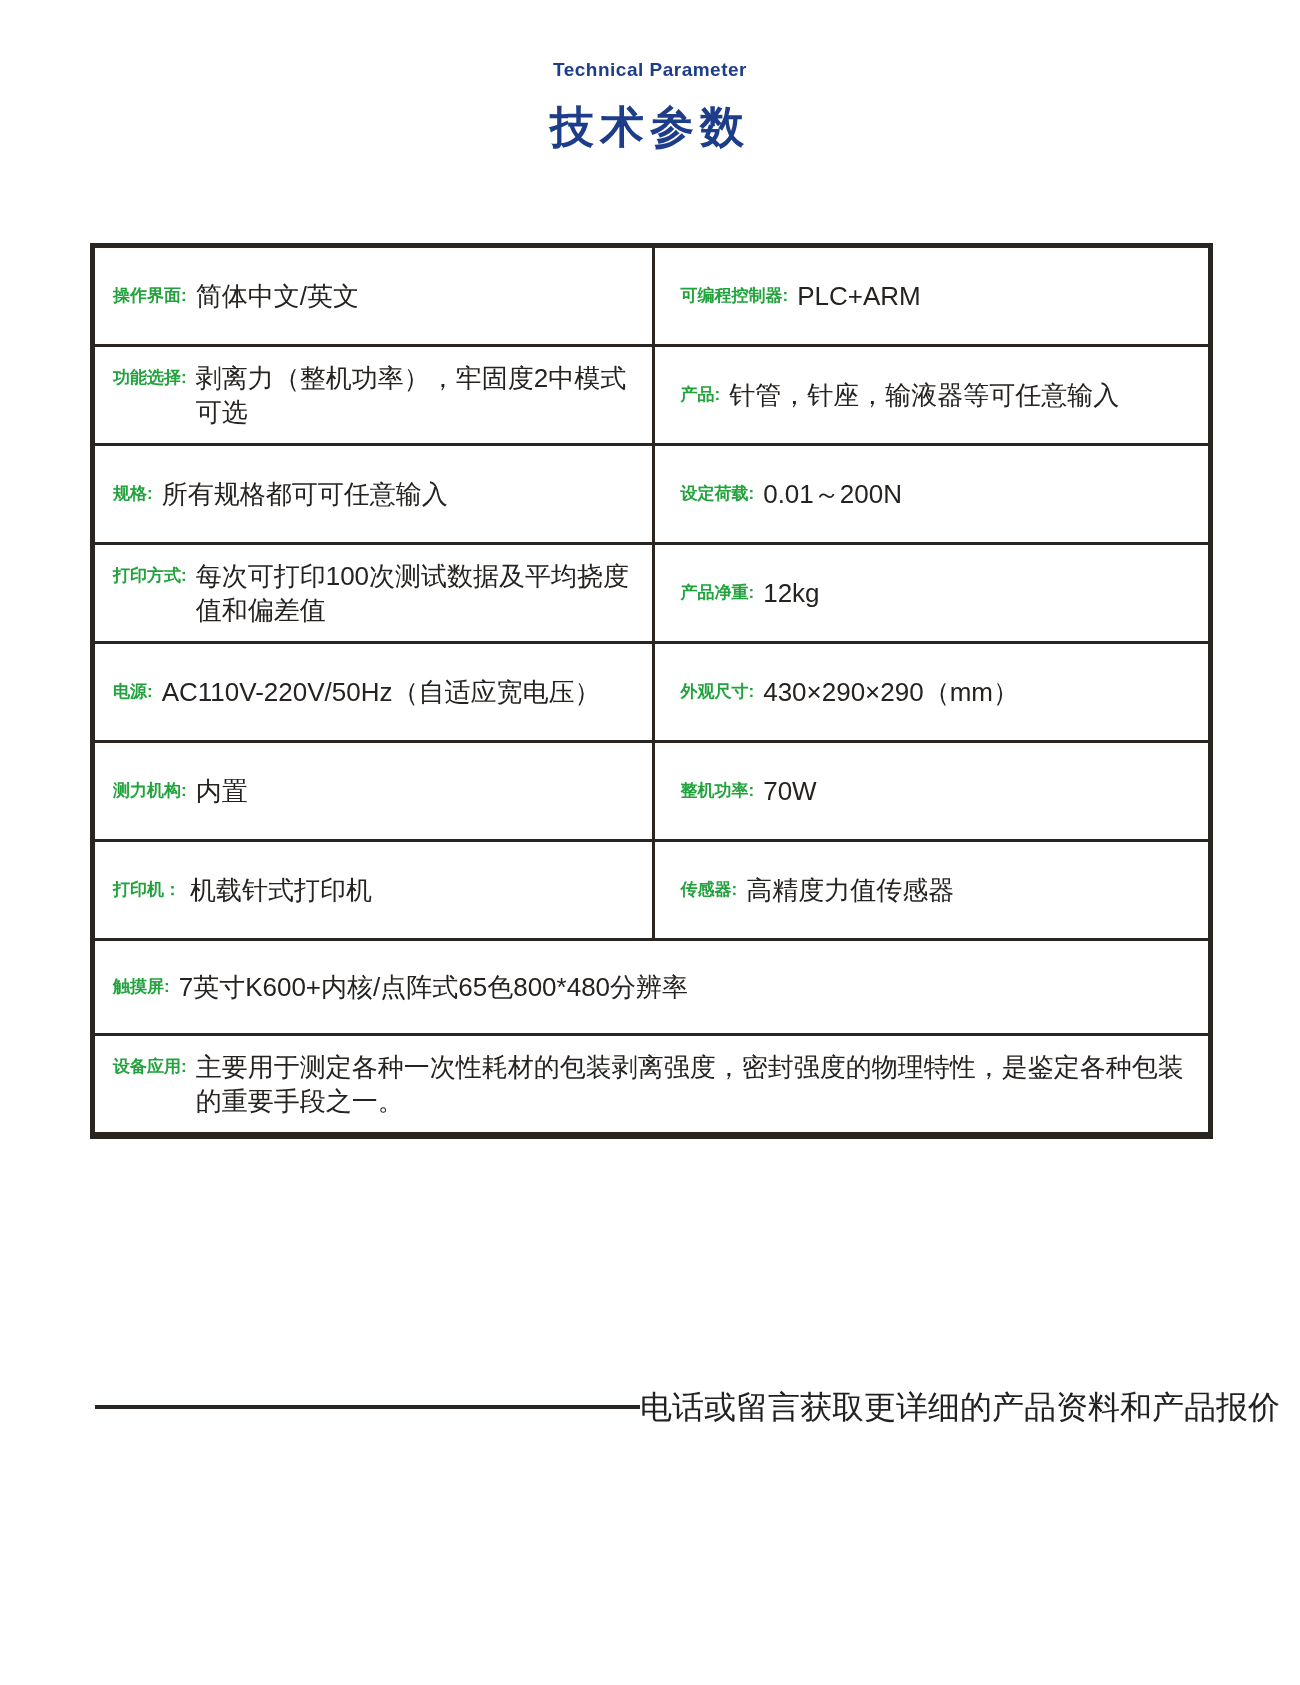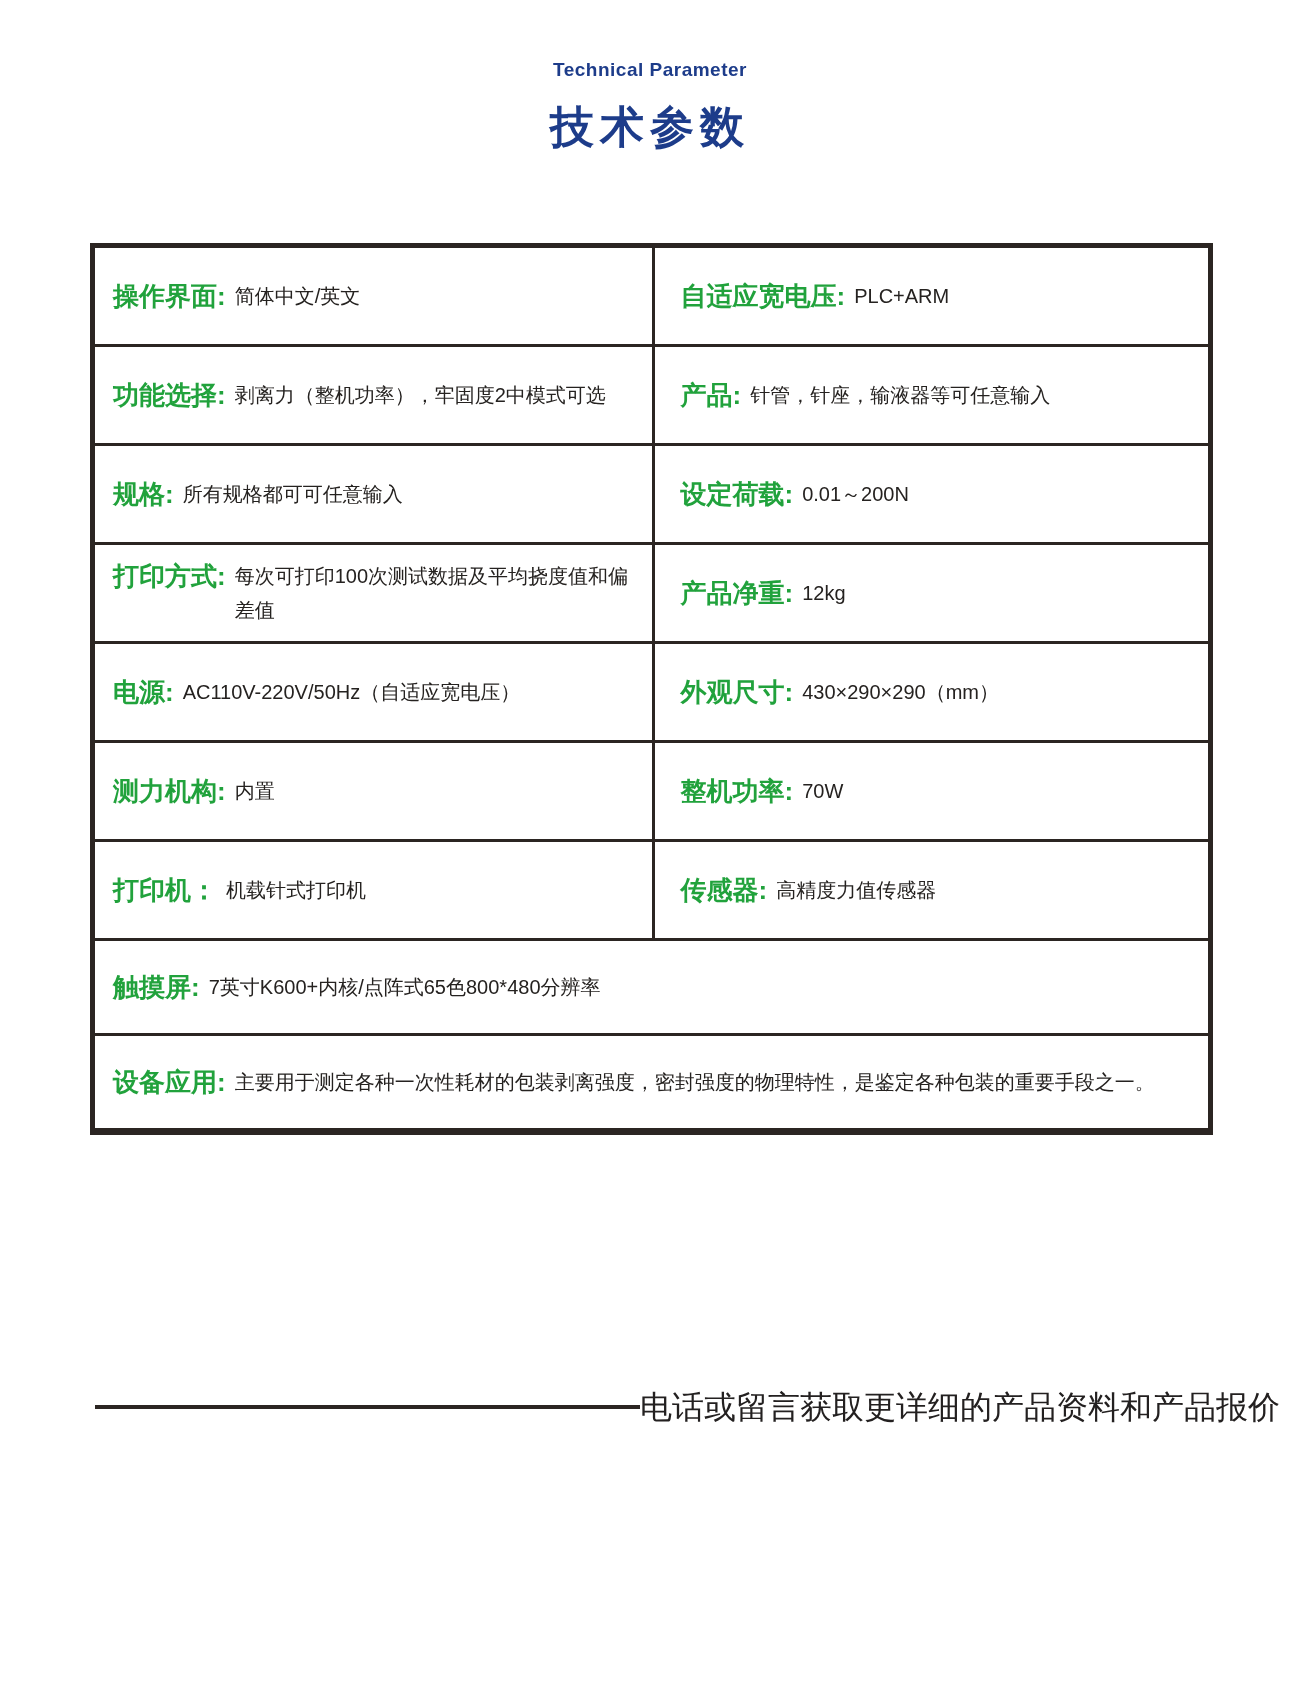--- a/index.html
+++ b/index.html
@@ -56,27 +56,27 @@
   .spec-cell.right { border-left: 3px solid #2b2522; padding-left: 26px; }
   .spec-cell.full { width: 100%; min-height: 92px; }
   .pair {
     display: flex;
     align-items: flex-start;
     line-height: 34px;
   }
   .spec-label {
     color: #21a23c;
     font-weight: bold;
-    font-size: 26px;
+    font-size: 17px;
     white-space: nowrap;
     flex: 0 0 auto;
   }
   .spec-value {
     color: #252220;
-    font-size: 20px;
+    font-size: 26px;
     margin-left: 9px;
     word-break: break-word;
   }
   .footer {
     position: absolute;
     left: 95px;
     top: 1392px;
     width: 1120px;
     display: flex;
     align-items: center;
@@ -105,21 +105,21 @@
 <div class="spec-table">
     <div class="spec-row">
       <div class="spec-cell">
         <div class="pair">
           <span class="spec-label">操作界面:</span>
           <span class="spec-value">简体中文/英文</span>
         </div>
       </div>
       <div class="spec-cell right">
         <div class="pair">
-          <span class="spec-label">自适应宽电压:</span>
+          <span class="spec-label">可编程控制器:</span>
           <span class="spec-value">PLC+ARM</span>
         </div>
       </div>
     </div>
     <div class="spec-row">
       <div class="spec-cell">
         <div class="pair">
           <span class="spec-label">功能选择:</span>
           <span class="spec-value">剥离力（整机功率），牢固度2中模式可选</span>
         </div>

